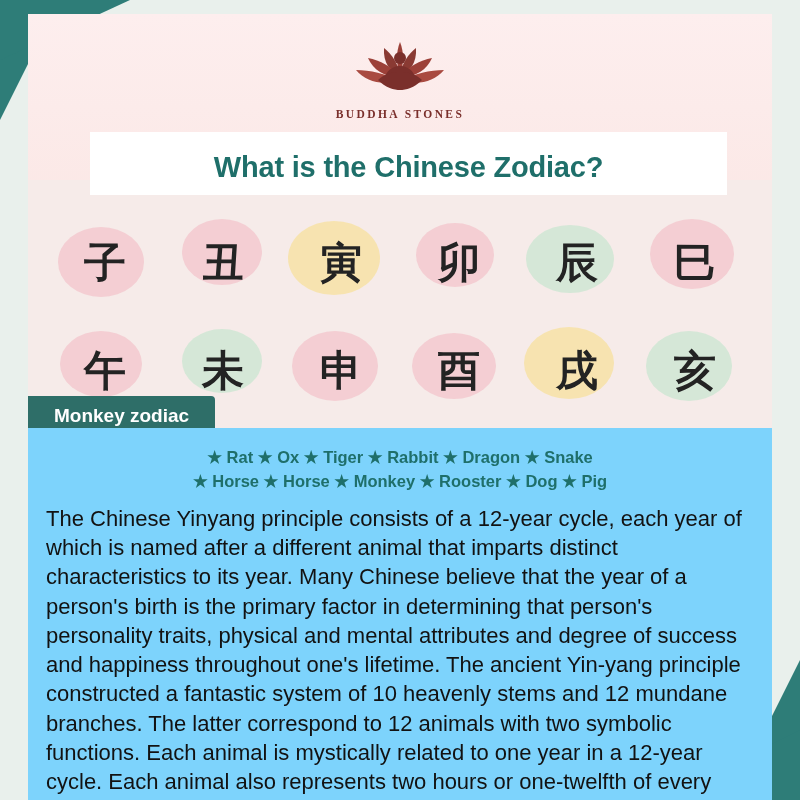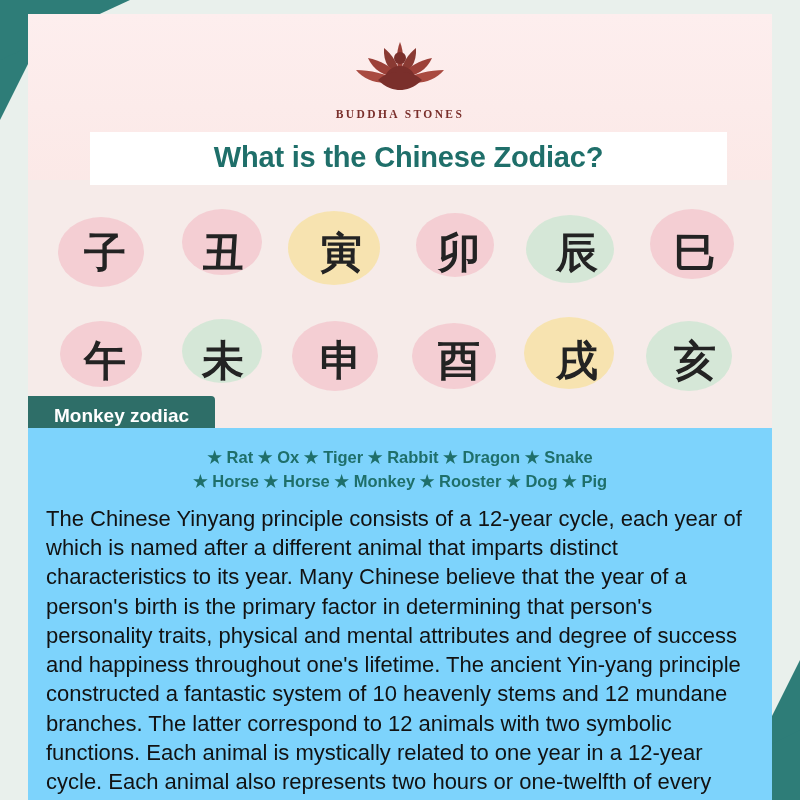--- a/index.html
+++ b/index.html
@@ -80,21 +80,21 @@
     font-weight: bold;
   }
 
   
   .title-bar {
     position: relative;
     z-index: 3;
     margin: 12px 45px 0 62px;
     background: #ffffff;
     text-align: center;
-    padding: 9px 6px 11px 6px;
+    padding: 19px 6px 11px 6px;
   }
   .title-bar h1 {
     font-size: 29px;
     color: #1f6f6a;
     font-weight: bold;
     letter-spacing: -0.2px;
   }
 
   
   .glyph-grid {

